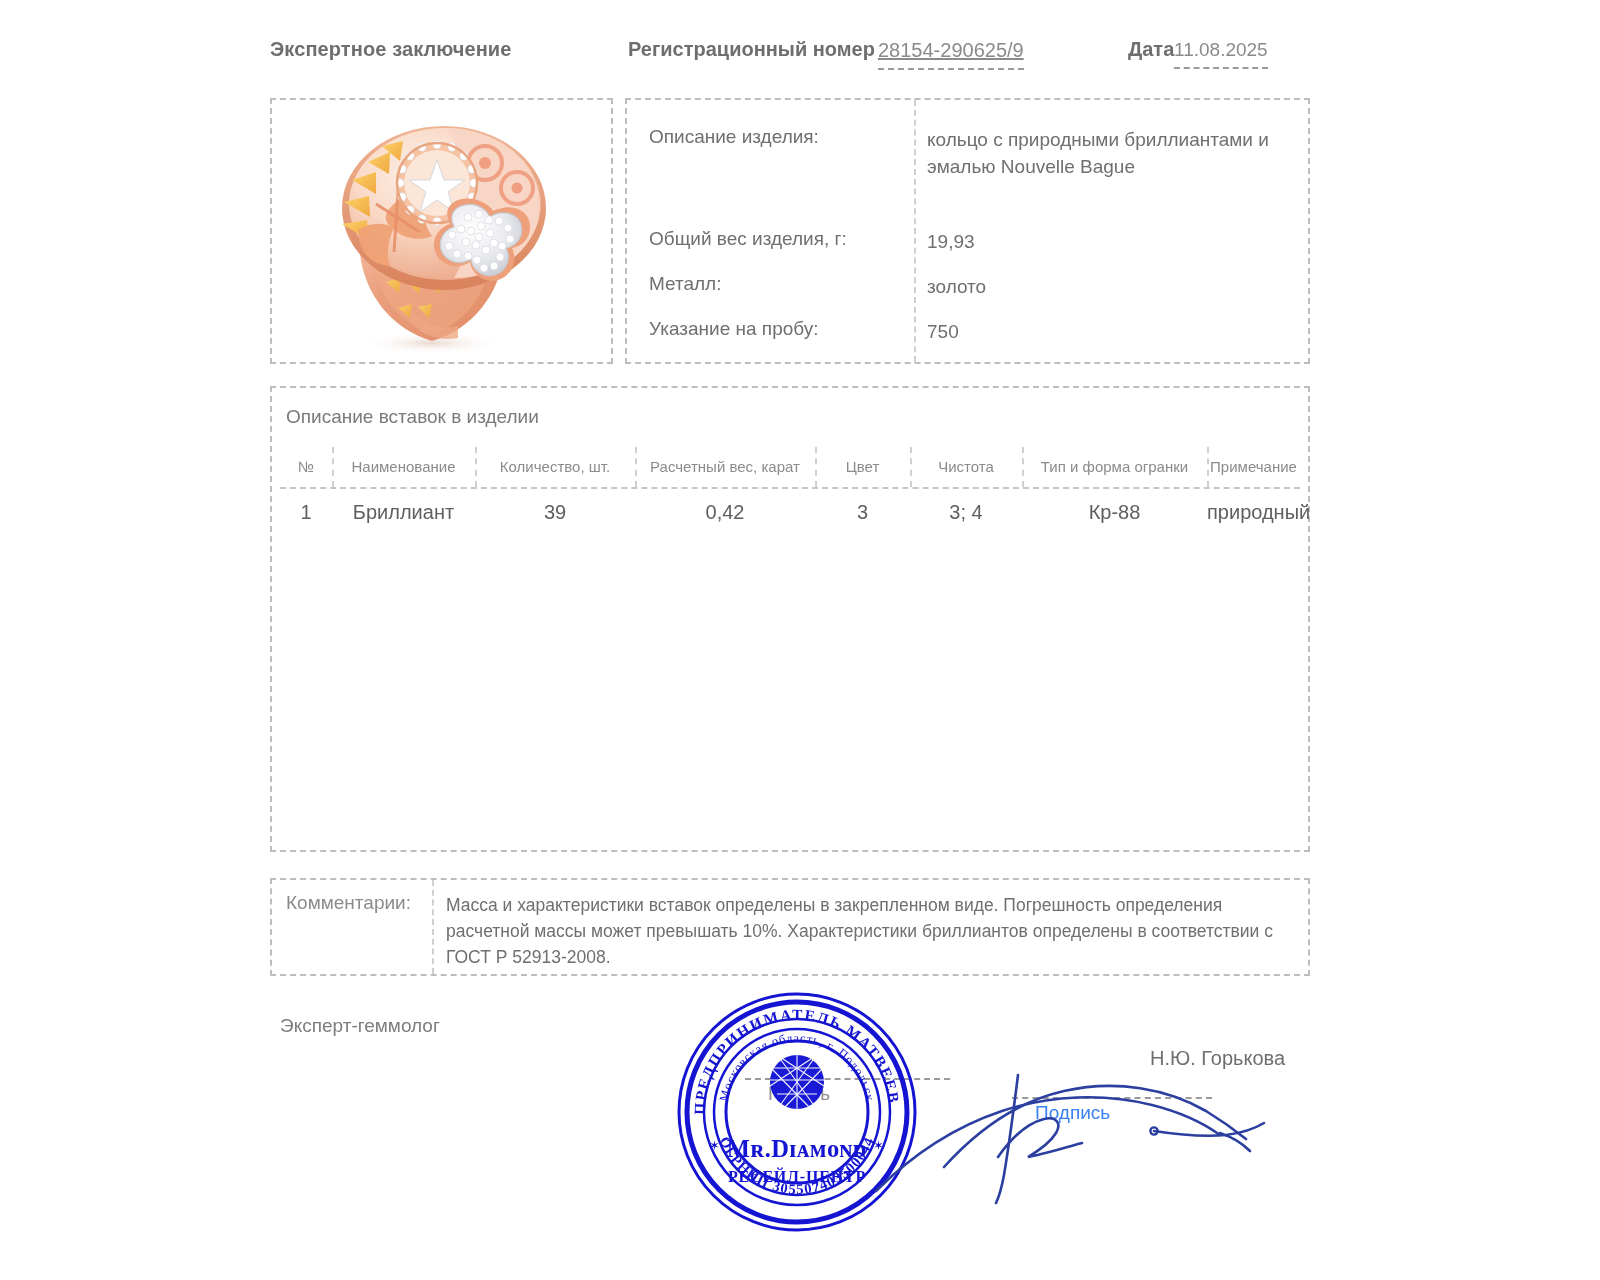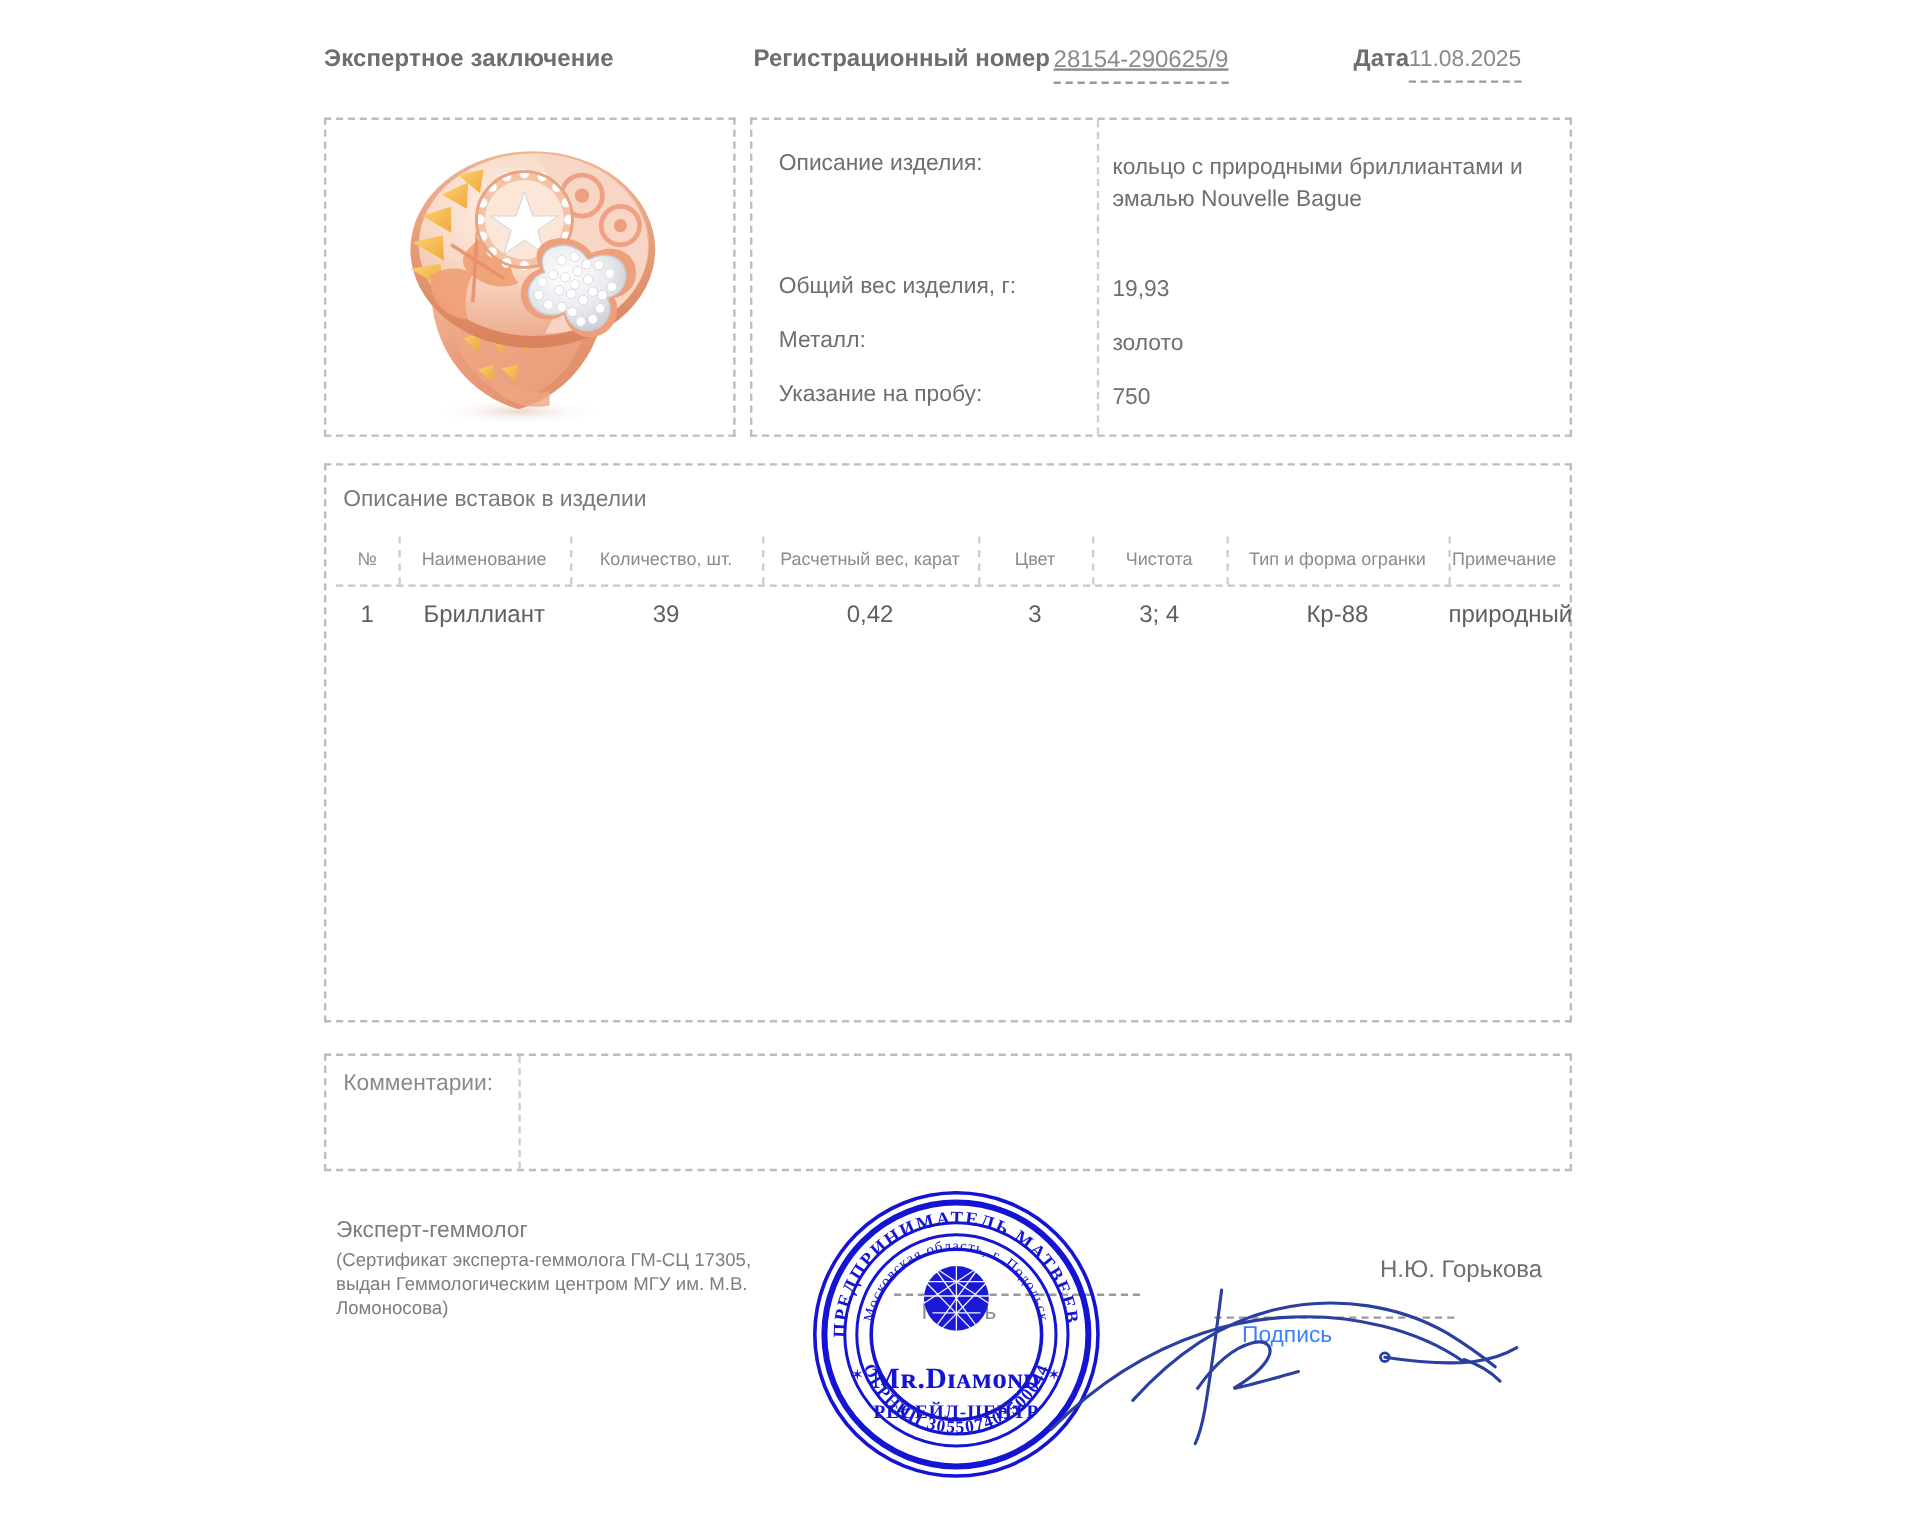--- a/index.html
+++ b/index.html
@@ -477,26 +477,26 @@
         <div class="td c6">Кр-88</div>
         <div class="td c7">природный</div>
       </div>
     </div>
   </div>
 
 
   <div class="comments-box">
     <div class="comments-divider"></div>
     <div class="comments-label">Комментарии:</div>
+    <div class="comments-text">Масса и характеристики вставок определены в закрепленном виде. Погрешность определения расчетной массы может превышать 10%. Характеристики бриллиантов определены в соответствии с ГОСТ Р 52913-2008.</div>
   </div>
 
   <div class="footer">
 
     <div class="expert-title">Эксперт-геммолог</div>
-    <div class="expert-sub">(Сертификат эксперта-геммолога ГМ-СЦ 17305, выдан Геммологическим центром МГУ им. М.В. Ломоносова)</div>
 
     <div class="stamp-line"></div>
     <div class="stamp-label">Печать</div>
 
     <div class="sign-line"></div>
     <div class="sign-label">Подпись</div>
 
     <div class="stamp-wrap">
       <svg width="245" height="245" viewBox="0 0 245 245">
         <defs>

